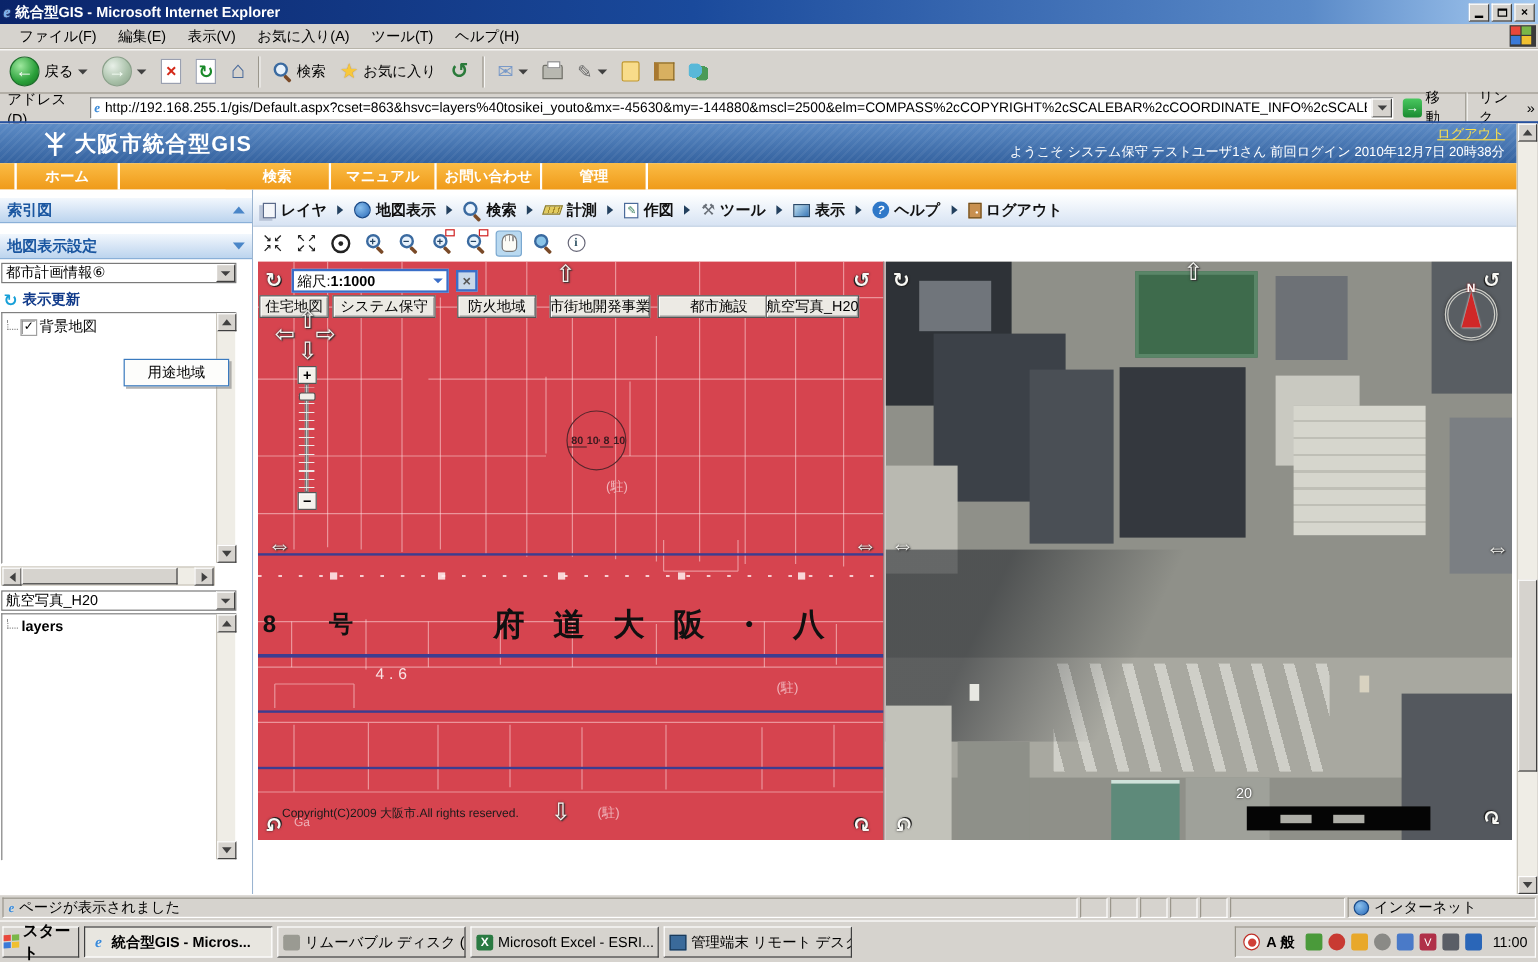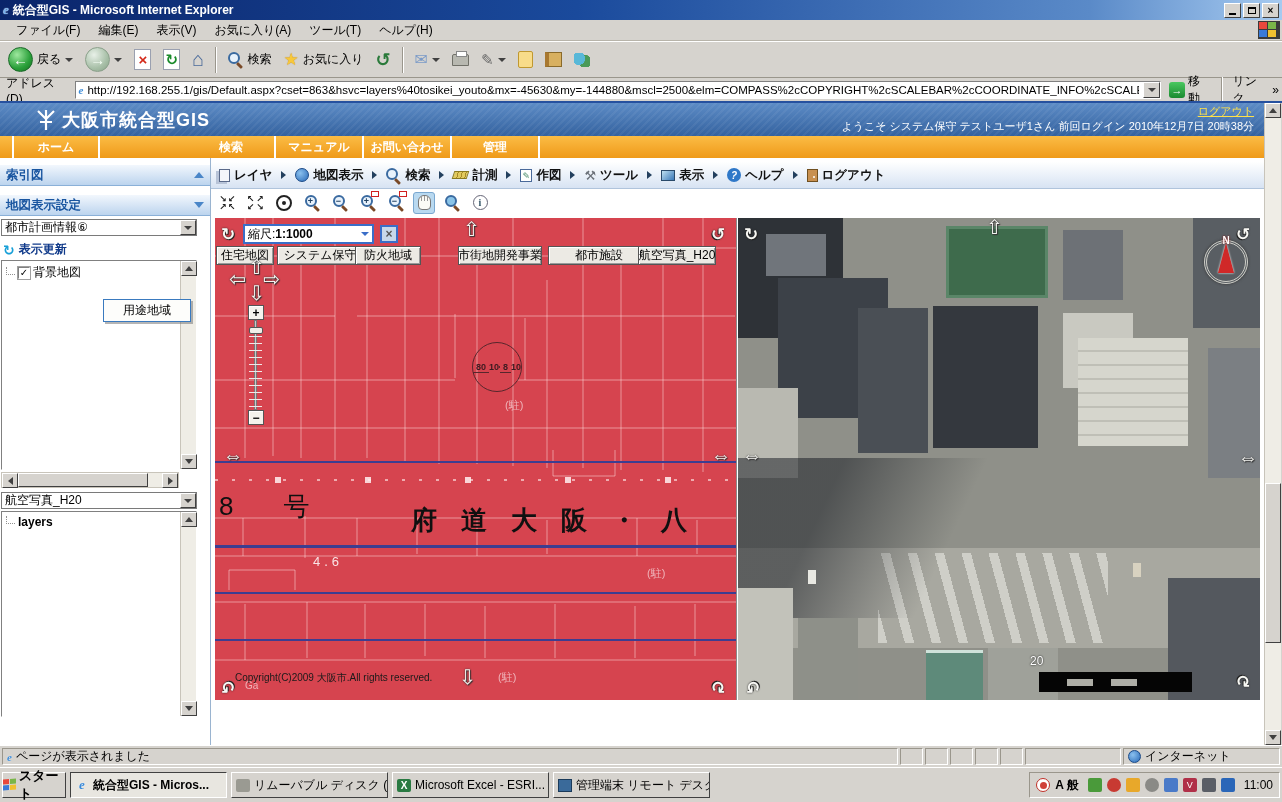--- a/index.html
+++ b/index.html
@@ -551,21 +551,21 @@
                 <rect x="350" y="259" width="6" height="6"></rect>
               <rect x="450" y="259" width="6" height="6"></rect>
             </g>
           </svg>
 
           <div class="blue-line" style="top:243px;height:2px"></div>
           <div class="blue-line" style="top:327px;height:3px"></div>
           <div class="blue-line" style="top:374px;height:2px"></div>
           <div class="blue-line" style="top:421px;height:2px"></div>
 
-          <div class="map-label" style="left:4px;top:271px;font-size:26px;font-weight:normal;letter-spacing:12px">8　号</div>
+          <div class="map-label" style="left:4px;top:289px;font-size:20px;font-weight:bold;letter-spacing:12px">8　号</div>
           <div class="map-label" style="left:196px;top:285px;font-size:26px;font-weight:bold;letter-spacing:24px">府道大阪・八</div>
           <div class="map-label whiteish" style="left:98px;top:336px;font-size:13px;letter-spacing:4px">4.6</div>
           <div class="map-label pale" style="left:290px;top:180px;font-size:11px">(駐)</div>
           <div class="map-label pale" style="left:432px;top:348px;font-size:11px">(駐)</div>
           <div class="map-label pale" style="left:283px;top:452px;font-size:11px">(駐)</div>
           <div class="map-label pale" style="left:30px;top:462px;font-size:10px">Ga</div>
 
           <div class="zcircle">
             <u>80</u>
             <span>10</span>
@@ -578,21 +578,21 @@
             <span>縮尺:</span>
             <span class="sval">1:1000</span>
             <span class="dbtn2">
                 <i class="caret" style="border-top-color:#3a6ec8"></i>
               </span>
           </div>
           <div class="closebtn">×</div>
 
           <div class="lbtn" style="left:1px;width:58px">住宅地図</div>
           <div class="lbtn" style="left:62px;width:86px">システム保守</div>
-          <div class="lbtn" style="left:140px;width:66px">防火地域</div>
+          <div class="lbtn" style="left:166px;width:66px">防火地域</div>
           <div class="lbtn" style="left:243px;width:84px">市街地開発事業</div>
           <div class="lbtn" style="left:333px;width:102px">都市施設</div>
           <div class="lbtn" style="left:423px;width:78px">航空写真_H20</div>
 
           <span class="warr" style="left:33px;top:40px">⇧</span>
           <span class="warr" style="left:14px;top:52px">⇦</span>
           <span class="warr" style="left:48px;top:52px">⇨</span>
           <span class="warr" style="left:33px;top:66px">⇩</span>
           <div class="slider">
             <div class="sl-btn" style="top:0">+</div>

